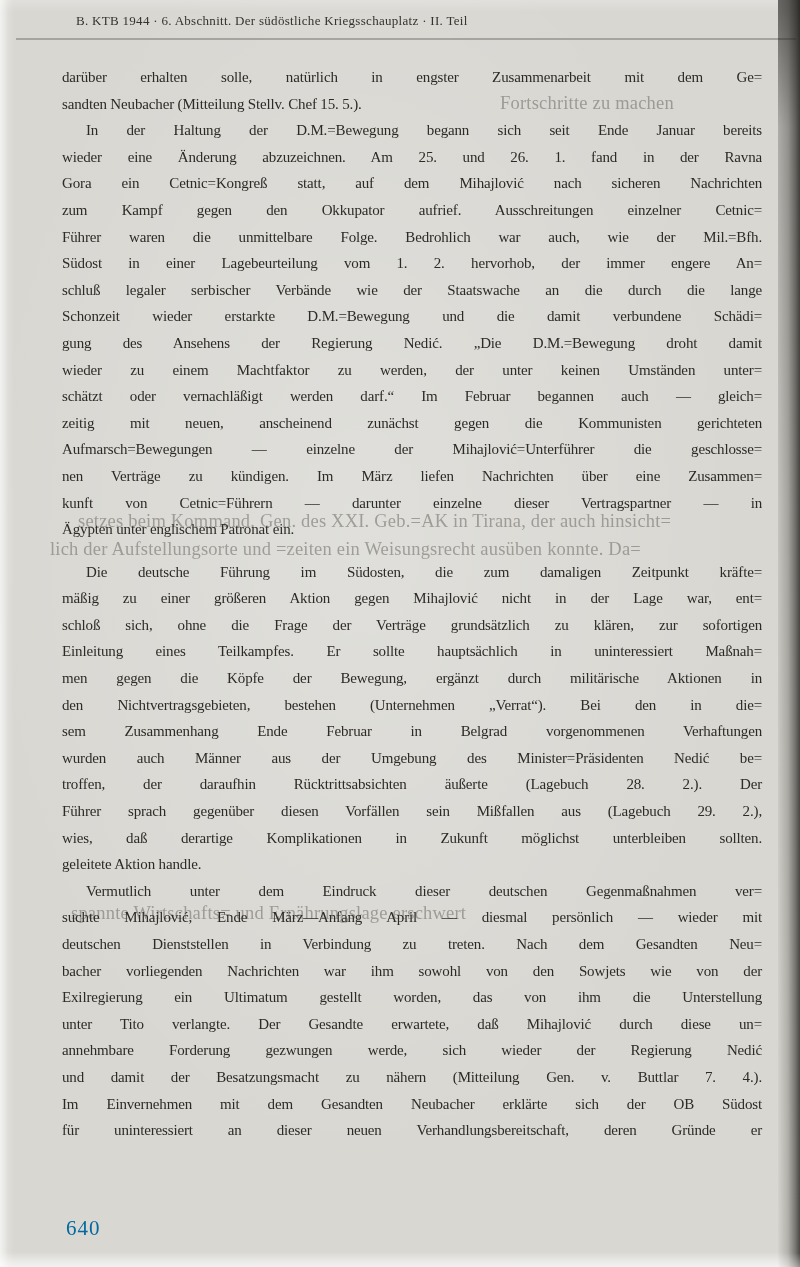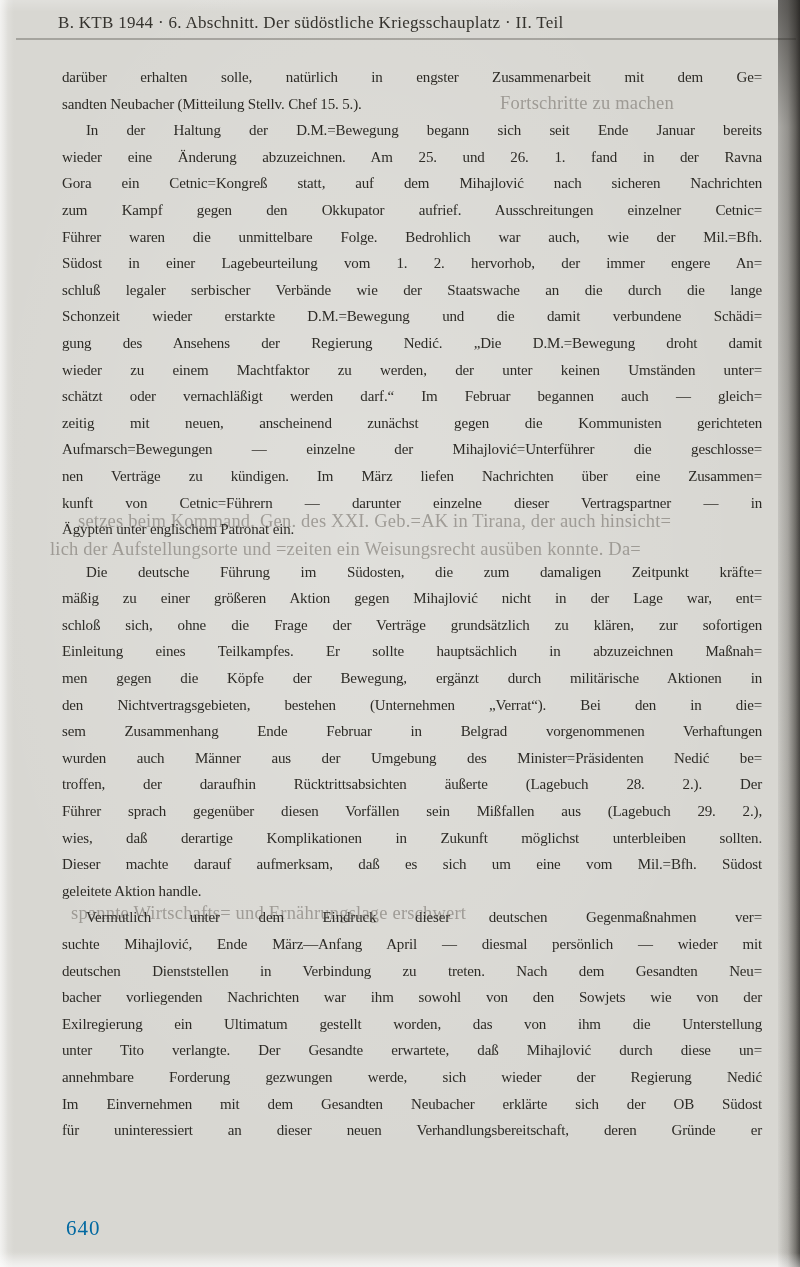--- a/index.html
+++ b/index.html
@@ -12,22 +12,22 @@
       radial-gradient(ellipse at 45% 42%, rgba(255,255,255,0.20), rgba(255,255,255,0) 62%),
       linear-gradient(to right, rgba(255,255,255,0.40) 0px, rgba(255,255,255,0) 14px),
       linear-gradient(to top, rgba(255,255,255,0.45) 0px, rgba(255,255,255,0) 16px),
       linear-gradient(to bottom, rgba(255,255,255,0.22) 0px, rgba(255,255,255,0) 12px);
     font-family: "Liberation Serif", "DejaVu Serif", serif;
     color: #2e2c28;
   }
   .scan { position: absolute; inset: 0; }
 
   .running-header {
-    position: absolute; left: 58px; top: 13px;
-    font-size: 17px; letter-spacing: 0.3px;
+    position: absolute; left: 76px; top: 13px;
+    font-size: 13px; letter-spacing: 0.3px;
     color: #35332e; white-space: nowrap;
   }
   .header-rule {
     position: absolute; left: 16px; top: 38px;
     width: 780px; height: 2px;
     background: rgba(104,102,96,0.45);
   }
 
   .text-block {
     position: absolute; left: 62px; top: 64px;
@@ -117,39 +117,39 @@
         <div class="line">zeitig mit neuen, anscheinend zunächst gegen die Kommunisten gerichteten</div>
         <div class="line">Aufmarsch=Bewegungen — einzelne der Mihajlović=Unterführer die geschlosse=</div>
         <div class="line">nen Verträge zu kündigen. Im März liefen Nachrichten über eine Zusammen=</div>
         <div class="line">kunft von Cetnic=Führern — darunter einzelne dieser Vertragspartner — in</div>
         <div class="line flush">Ägypten unter englischem Patronat ein.</div>
       </div>
       <div class="para gap">
         <div class="line indent">Die deutsche Führung im Südosten, die zum damaligen Zeitpunkt kräfte=</div>
         <div class="line">mäßig zu einer größeren Aktion gegen Mihajlović nicht in der Lage war, ent=</div>
         <div class="line">schloß sich, ohne die Frage der Verträge grundsätzlich zu klären, zur sofortigen</div>
-        <div class="line">Einleitung eines Teilkampfes. Er sollte hauptsächlich in abzuzeichnen Maßnah=</div>
+        <div class="line">Einleitung eines Teilkampfes. Er sollte hauptsächlich in uninteressiert Maßnah=</div>
         <div class="line">men gegen die Köpfe der Bewegung, ergänzt durch militärische Aktionen in</div>
         <div class="line">den Nichtvertragsgebieten, bestehen (Unternehmen „Verrat“). Bei den in die=</div>
         <div class="line">sem Zusammenhang Ende Februar in Belgrad vorgenommenen Verhaftungen</div>
         <div class="line">wurden auch Männer aus der Umgebung des Minister=Präsidenten Nedić be=</div>
         <div class="line">troffen, der daraufhin Rücktrittsabsichten äußerte (Lagebuch 28. 2.). Der</div>
         <div class="line">Führer sprach gegenüber diesen Vorfällen sein Mißfallen aus (Lagebuch 29. 2.),</div>
         <div class="line">wies, daß derartige Komplikationen in Zukunft möglichst unterbleiben sollten.</div>
-        <div class="line">Dieser machte darauf aufmerksam, daß es sich um eine vom Mil.=Bfh. Südost</div>
         <div class="line flush">geleitete Aktion handle.</div>
       </div>
       <div class="para">
         <div class="line indent">Vermutlich unter dem Eindruck dieser deutschen Gegenmaßnahmen ver=</div>
         <div class="line">suchte Mihajlović, Ende März—Anfang April — diesmal persönlich — wieder mit</div>
         <div class="line">deutschen Dienststellen in Verbindung zu treten. Nach dem Gesandten Neu=</div>
         <div class="line">bacher vorliegenden Nachrichten war ihm sowohl von den Sowjets wie von der</div>
         <div class="line">Exilregierung ein Ultimatum gestellt worden, das von ihm die Unterstellung</div>
         <div class="line">unter Tito verlangte. Der Gesandte erwartete, daß Mihajlović durch diese un=</div>
         <div class="line">annehmbare Forderung gezwungen werde, sich wieder der Regierung Nedić</div>
+        <div class="line">und damit der Besatzungsmacht zu nähern (Mitteilung Gen. v. Buttlar 7. 4.).</div>
         <div class="line">Im Einvernehmen mit dem Gesandten Neubacher erklärte sich der OB Südost</div>
         <div class="line">für uninteressiert an dieser neuen Verhandlungsbereitschaft, deren Gründe er</div>
       </div>
     </div>
 
   <div class="page-number">640</div>
 
   <div class="binding-shadow"></div>
   <div class="edge-left"></div>
   <div class="edge-bottom"></div>

